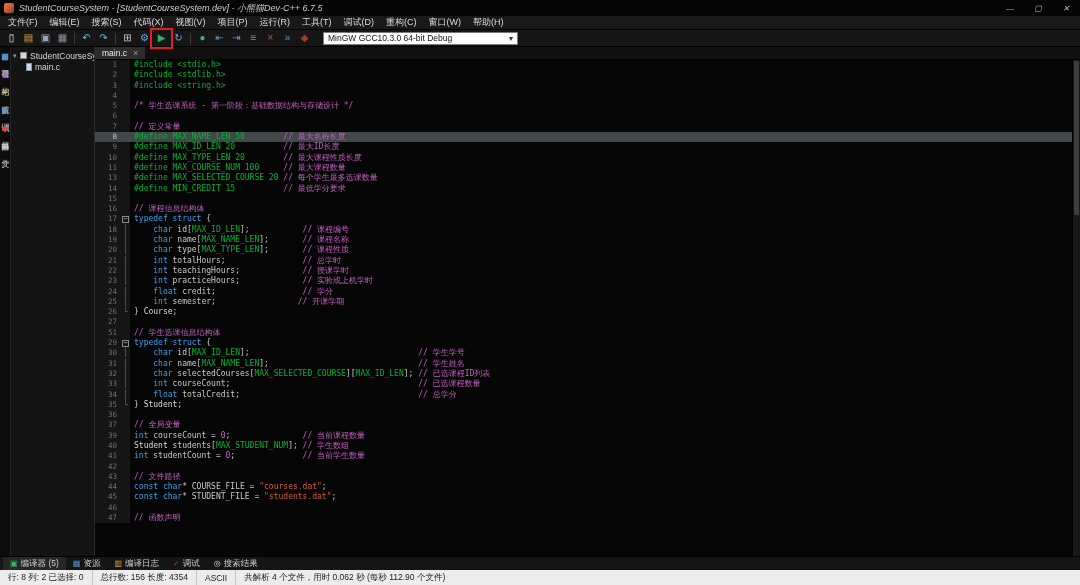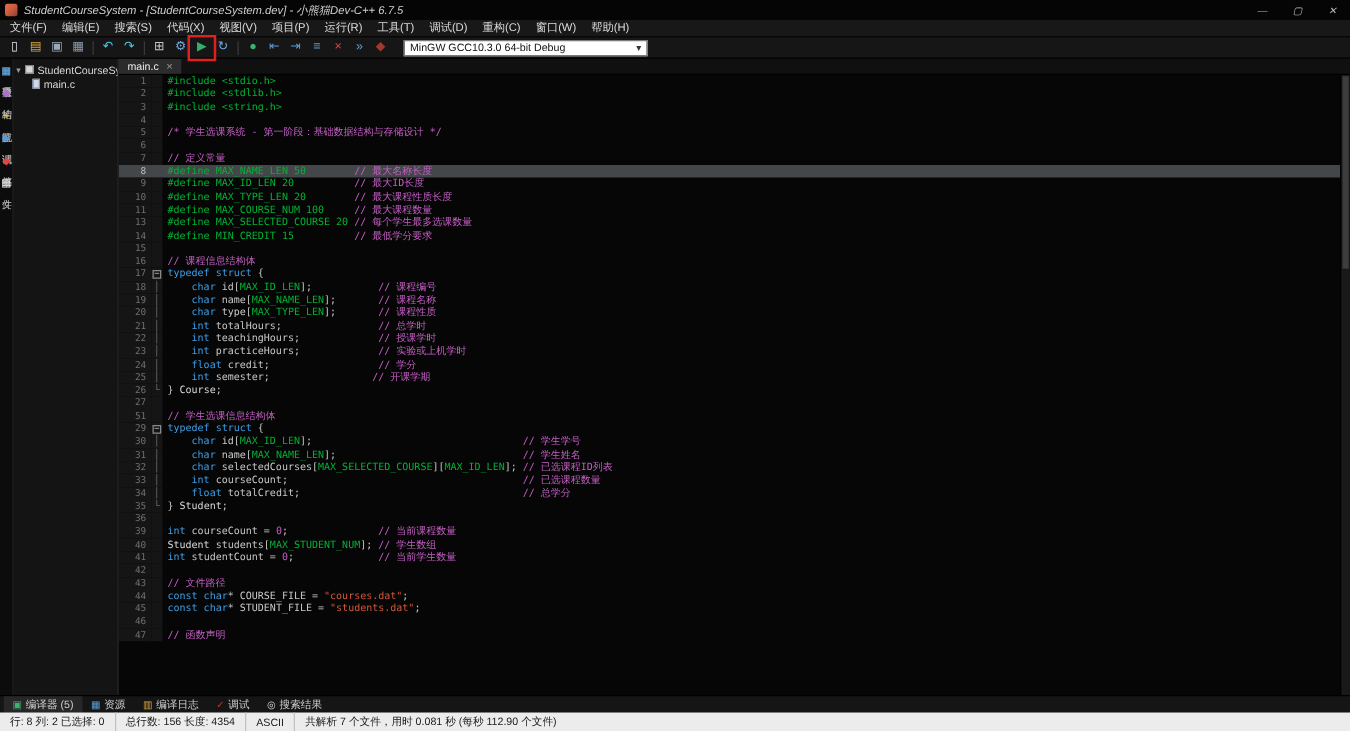--- a/index.html
+++ b/index.html
@@ -250,20 +250,21 @@
             <div class="crow"><span class="ln">27</span><span class="fold"></span><span class="code"></span></div>
             <div class="crow"><span class="ln">51</span><span class="fold"></span><span class="code"><span class="cm">// 学生选课信息结构体</span></span></div>
             <div class="crow"><span class="ln">29</span><span class="fold"><span class="fbox">−</span></span><span class="code"><span class="kw">typedef struct</span><span class="pl"> {</span></span></div>
             <div class="crow"><span class="ln">30</span><span class="fold">│</span><span class="code"><span class="pl">    </span><span class="kw">char</span><span class="pl"> id[</span><span class="mc">MAX_ID_LEN</span><span class="pl">];                                   </span><span class="cm">// 学生学号</span></span></div>
             <div class="crow"><span class="ln">31</span><span class="fold">│</span><span class="code"><span class="pl">    </span><span class="kw">char</span><span class="pl"> name[</span><span class="mc">MAX_NAME_LEN</span><span class="pl">];                               </span><span class="cm">// 学生姓名</span></span></div>
             <div class="crow"><span class="ln">32</span><span class="fold">│</span><span class="code"><span class="pl">    </span><span class="kw">char</span><span class="pl"> selectedCourses[</span><span class="mc">MAX_SELECTED_COURSE</span><span class="pl">][</span><span class="mc">MAX_ID_LEN</span><span class="pl">]; </span><span class="cm">// 已选课程ID列表</span></span></div>
             <div class="crow"><span class="ln">33</span><span class="fold">│</span><span class="code"><span class="pl">    </span><span class="kw">int</span><span class="pl"> courseCount;                                       </span><span class="cm">// 已选课程数量</span></span></div>
             <div class="crow"><span class="ln">34</span><span class="fold">│</span><span class="code"><span class="pl">    </span><span class="kw">float</span><span class="pl"> totalCredit;                                     </span><span class="cm">// 总学分</span></span></div>
             <div class="crow"><span class="ln">35</span><span class="fold">└</span><span class="code"><span class="pl">} </span><span class="tp">Student</span><span class="pl">;</span></span></div>
             <div class="crow"><span class="ln">36</span><span class="fold"></span><span class="code"></span></div>
+            <div class="crow"><span class="ln">37</span><span class="fold"></span><span class="code"><span class="cm">// 全局变量</span></span></div>
             <div class="crow"><span class="ln">39</span><span class="fold"></span><span class="code"><span class="kw">int</span><span class="pl"> courseCount = </span><span class="nu">0</span><span class="pl">;               </span><span class="cm">// 当前课程数量</span></span></div>
             <div class="crow"><span class="ln">40</span><span class="fold"></span><span class="code"><span class="tp">Student</span><span class="pl"> students[</span><span class="mc">MAX_STUDENT_NUM</span><span class="pl">]; </span><span class="cm">// 学生数组</span></span></div>
             <div class="crow"><span class="ln">41</span><span class="fold"></span><span class="code"><span class="kw">int</span><span class="pl"> studentCount = </span><span class="nu">0</span><span class="pl">;              </span><span class="cm">// 当前学生数量</span></span></div>
             <div class="crow"><span class="ln">42</span><span class="fold"></span><span class="code"></span></div>
             <div class="crow"><span class="ln">43</span><span class="fold"></span><span class="code"><span class="cm">// 文件路径</span></span></div>
             <div class="crow"><span class="ln">44</span><span class="fold"></span><span class="code"><span class="kw">const char</span><span class="pl">* COURSE_FILE = </span><span class="st">"courses.dat"</span><span class="pl">;</span></span></div>
             <div class="crow"><span class="ln">45</span><span class="fold"></span><span class="code"><span class="kw">const char</span><span class="pl">* STUDENT_FILE = </span><span class="st">"students.dat"</span><span class="pl">;</span></span></div>
             <div class="crow"><span class="ln">46</span><span class="fold"></span><span class="code"></span></div>
             <div class="crow"><span class="ln">47</span><span class="fold"></span><span class="code"><span class="cm">// 函数声明</span></span></div>
           </div>
@@ -295,16 +296,16 @@
       <div class="btab">
         <span class="bicon" style="color: rgb(216, 216, 216);">◎</span>
         <span>搜索结果</span>
       </div>
     </div>
 
   <div class="statusbar">
     <span class="scell">行: 8  列: 2  已选择: 0</span>
     <span class="scell">总行数: 156  长度: 4354</span>
     <span class="scell">ASCII</span>
-    <span class="scell grow">共解析 7 个文件，用时 0.081 秒 (每秒 112.90 个文件)</span>
+    <span class="scell grow">共解析 4 个文件，用时 0.062 秒 (每秒 112.90 个文件)</span>
   </div>
 
 </div>
 
 </body></html>

